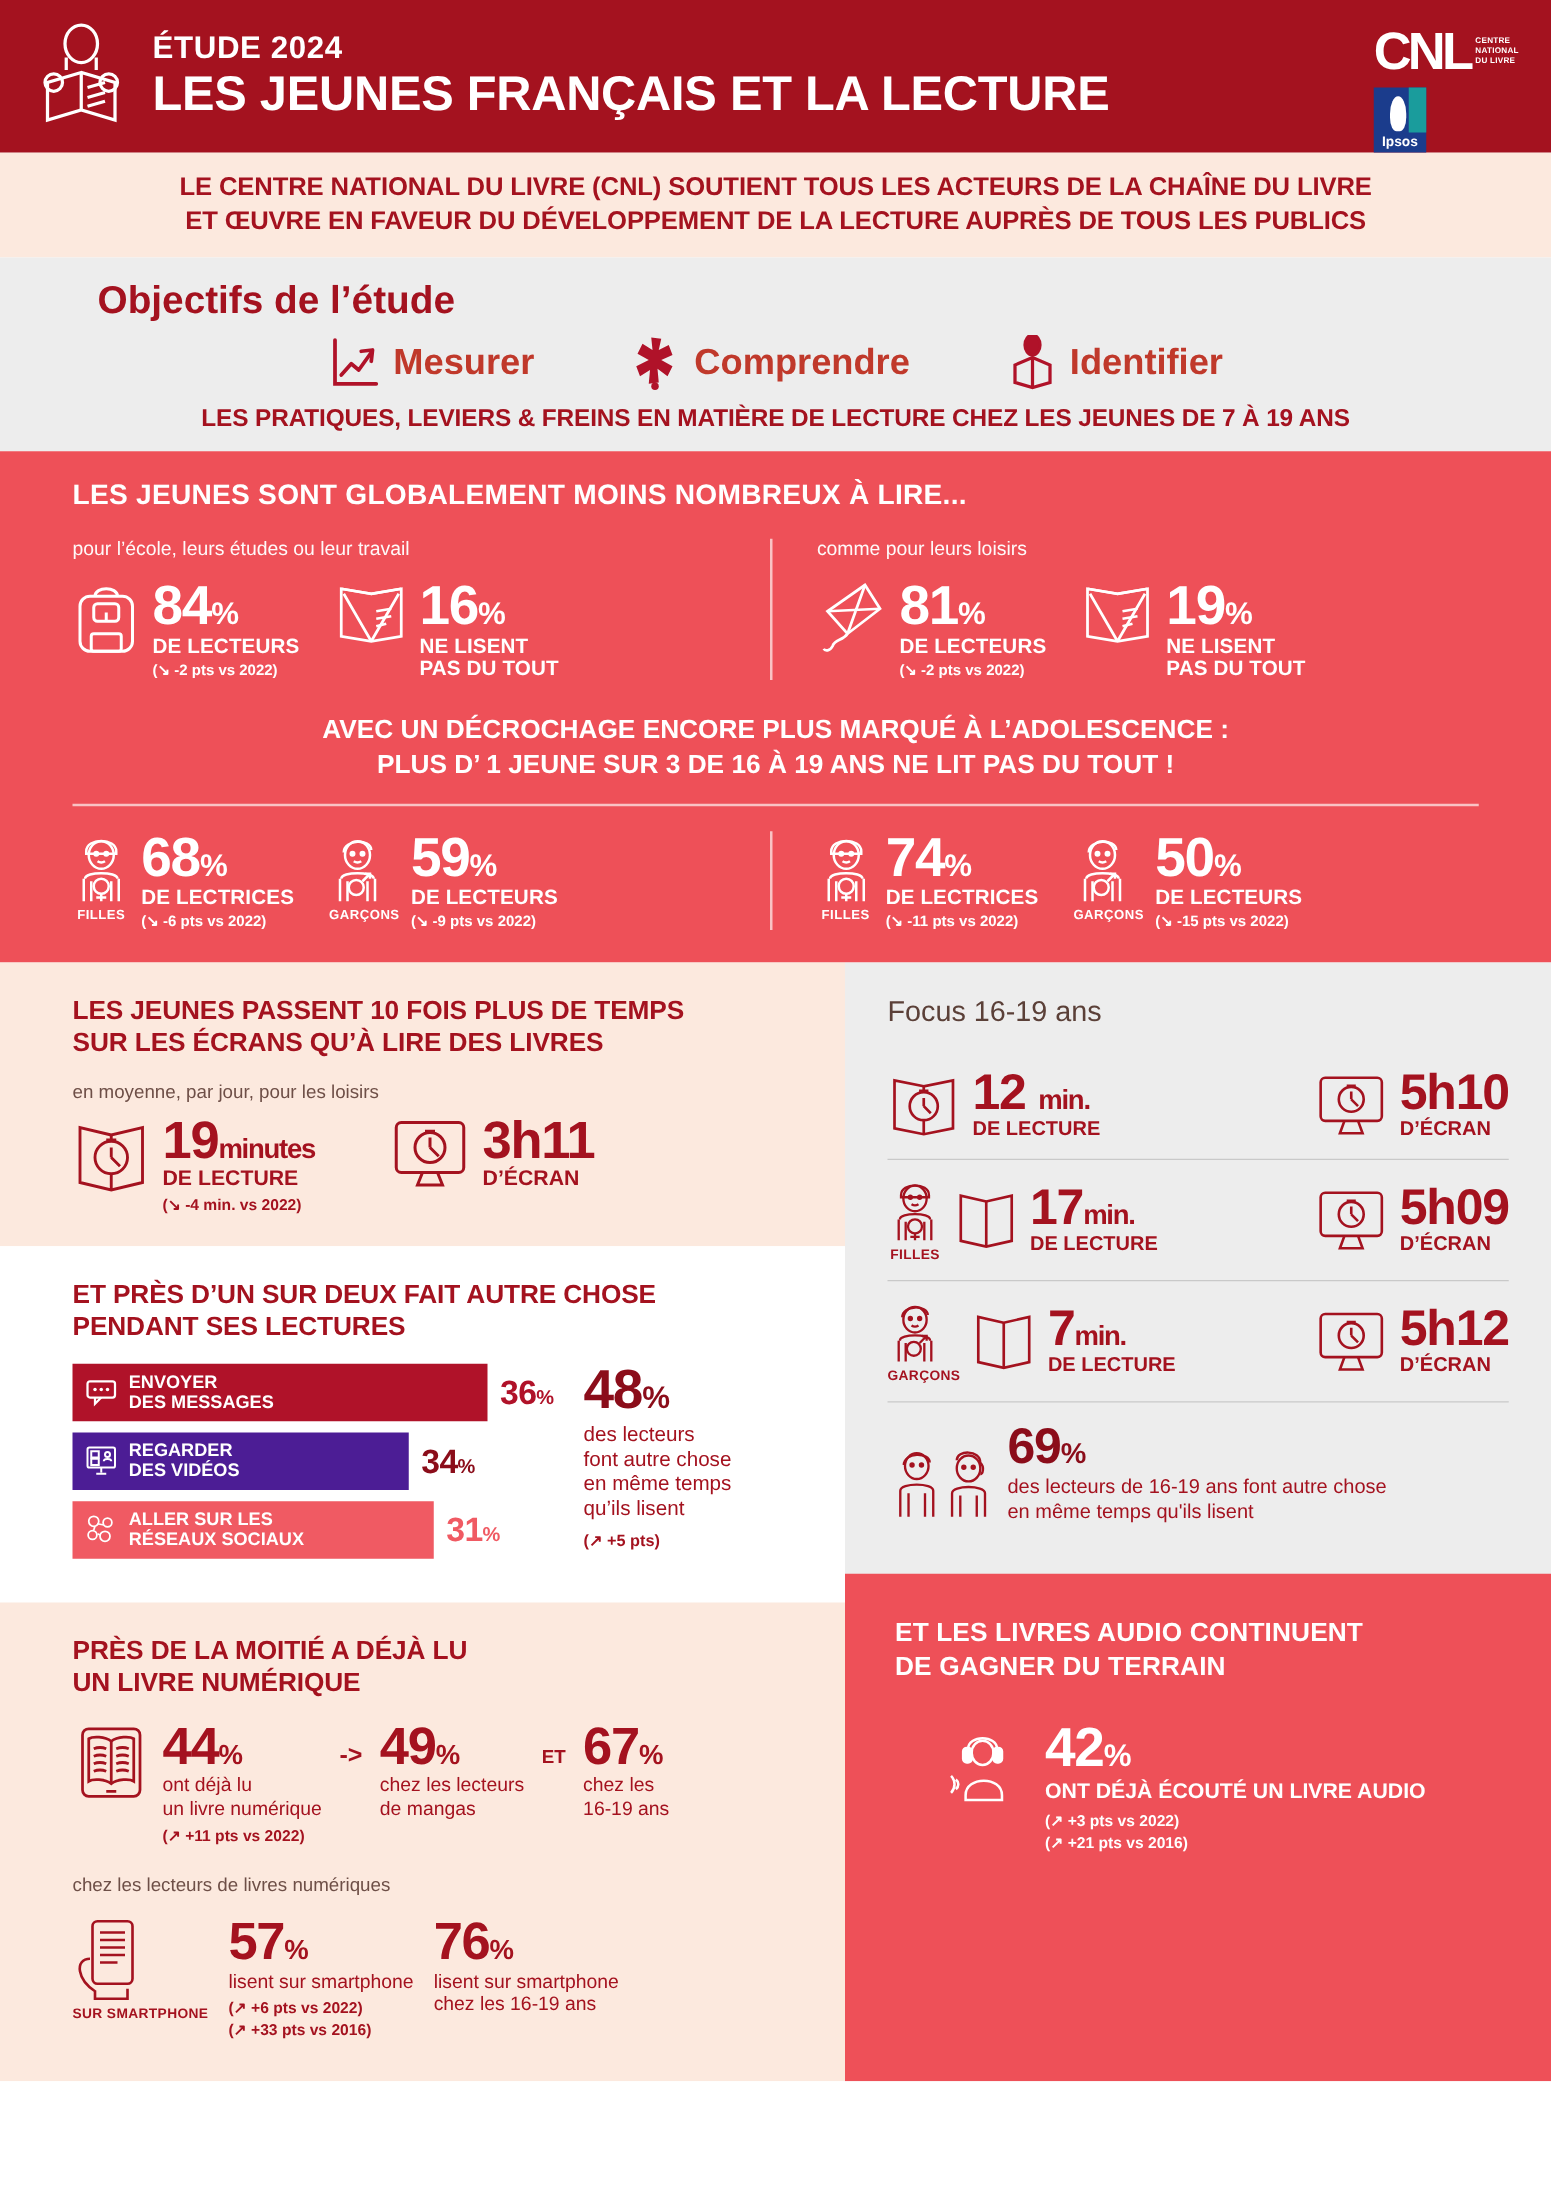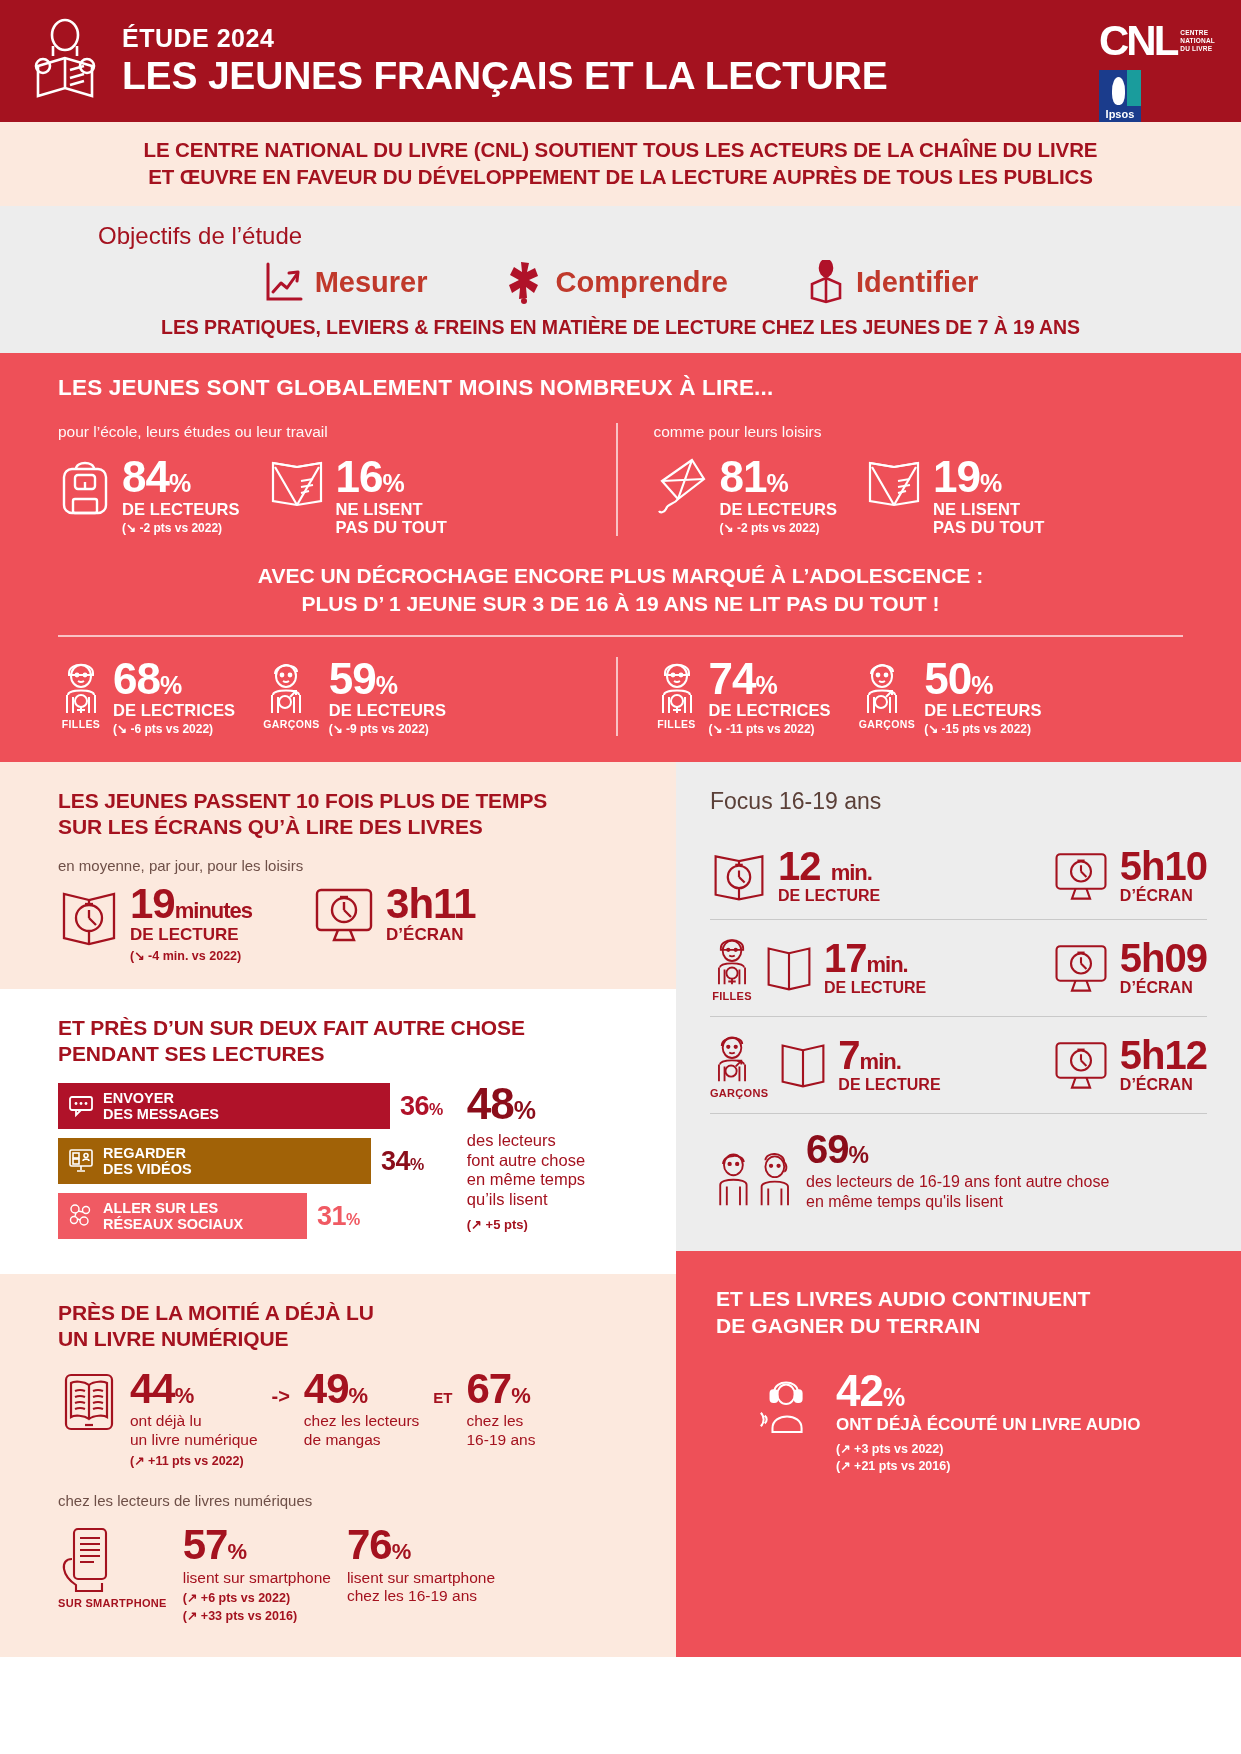--- a/index.html
+++ b/index.html
@@ -52,22 +52,22 @@
     padding: 14px 20px 16px;
     font-size: 20.5px;
     font-weight: bold;
     line-height: 1.32;
     letter-spacing: -.1px;
   }
 
   
   .objectifs { background: #EDEDED; padding: 16px 0 14px; }
   .obj-title {
-    color: #A4121F; font-size: 24px; font-weight: normal;
-    padding-left: 98px; margin-bottom: 10px;
+    color: #A4121F; font-size: 31px; font-weight: bold;
+    padding-left: 78px; margin-bottom: 10px;
   }
   .obj-row { display: flex; justify-content: center; gap: 80px; align-items: center; margin-bottom: 12px; }
   .obj-item { display: flex; align-items: center; gap: 12px; }
   .obj-label { color: #C0392B; font-size: 29px; font-weight: bold; }
   .obj-foot {
     text-align: center; color: #A4121F; font-size: 19.5px;
     font-weight: bold; letter-spacing: -.1px;
   }
 
   
@@ -508,40 +508,40 @@
                   </svg>
                 </span>
                 <span class="bar-text">
                   <span>ENVOYER</span><br><span>DES MESSAGES</span>
                 </span>
               </div>
               <span class="bar-val" style="color:#B01229;"><span>36</span><span class="pct">%</span></span>
             </div>
 
             <div class="bar-row">
-              <div class="bar" style="background:#a16207; width:313px;">
+              <div class="bar" style="background:#4c1d95; width:269px;">
                 <span>
                   <svg width="26" height="26" viewBox="0 0 26 26" fill="none" stroke="#fff" stroke-width="1.6">
                     <rect x="2" y="2" width="22" height="16" rx="1.5"></rect>
                     <rect x="5" y="5" width="6" height="5"></rect>
                       <rect x="5" y="11" width="6" height="5"></rect>
                     <circle cx="18" cy="7.5" r="2"></circle>
                       <path d="M15 13 C15 10.5, 21 10.5, 21 13"></path>
                     <path d="M13 18 L13 22 M9 23 L17 23"></path>
                   </svg>
                 </span>
                 <span class="bar-text">
                   <span>REGARDER</span><br><span>DES VIDÉOS</span>
                 </span>
               </div>
               <span class="bar-val" style="color:#8B0D1A;"><span>34</span><span class="pct">%</span></span>
             </div>
 
             <div class="bar-row">
-              <div class="bar" style="background:#F05A63; width:249px;">
+              <div class="bar" style="background:#F05A63; width:289px;">
                 <span>
                   <svg width="26" height="26" viewBox="0 0 26 26" fill="none" stroke="#fff" stroke-width="1.4">
                     <circle cx="7" cy="6" r="4"></circle>
                       <circle cx="18" cy="7" r="3.5"></circle>
                     <circle cx="6" cy="17" r="3.5"></circle>
                       <circle cx="16" cy="18" r="4"></circle>
                     <path d="M10 8 L15 9 M8 10 L7 13 M10 16 L12 17"></path>
                   </svg>
                 </span>
                 <span class="bar-text">

